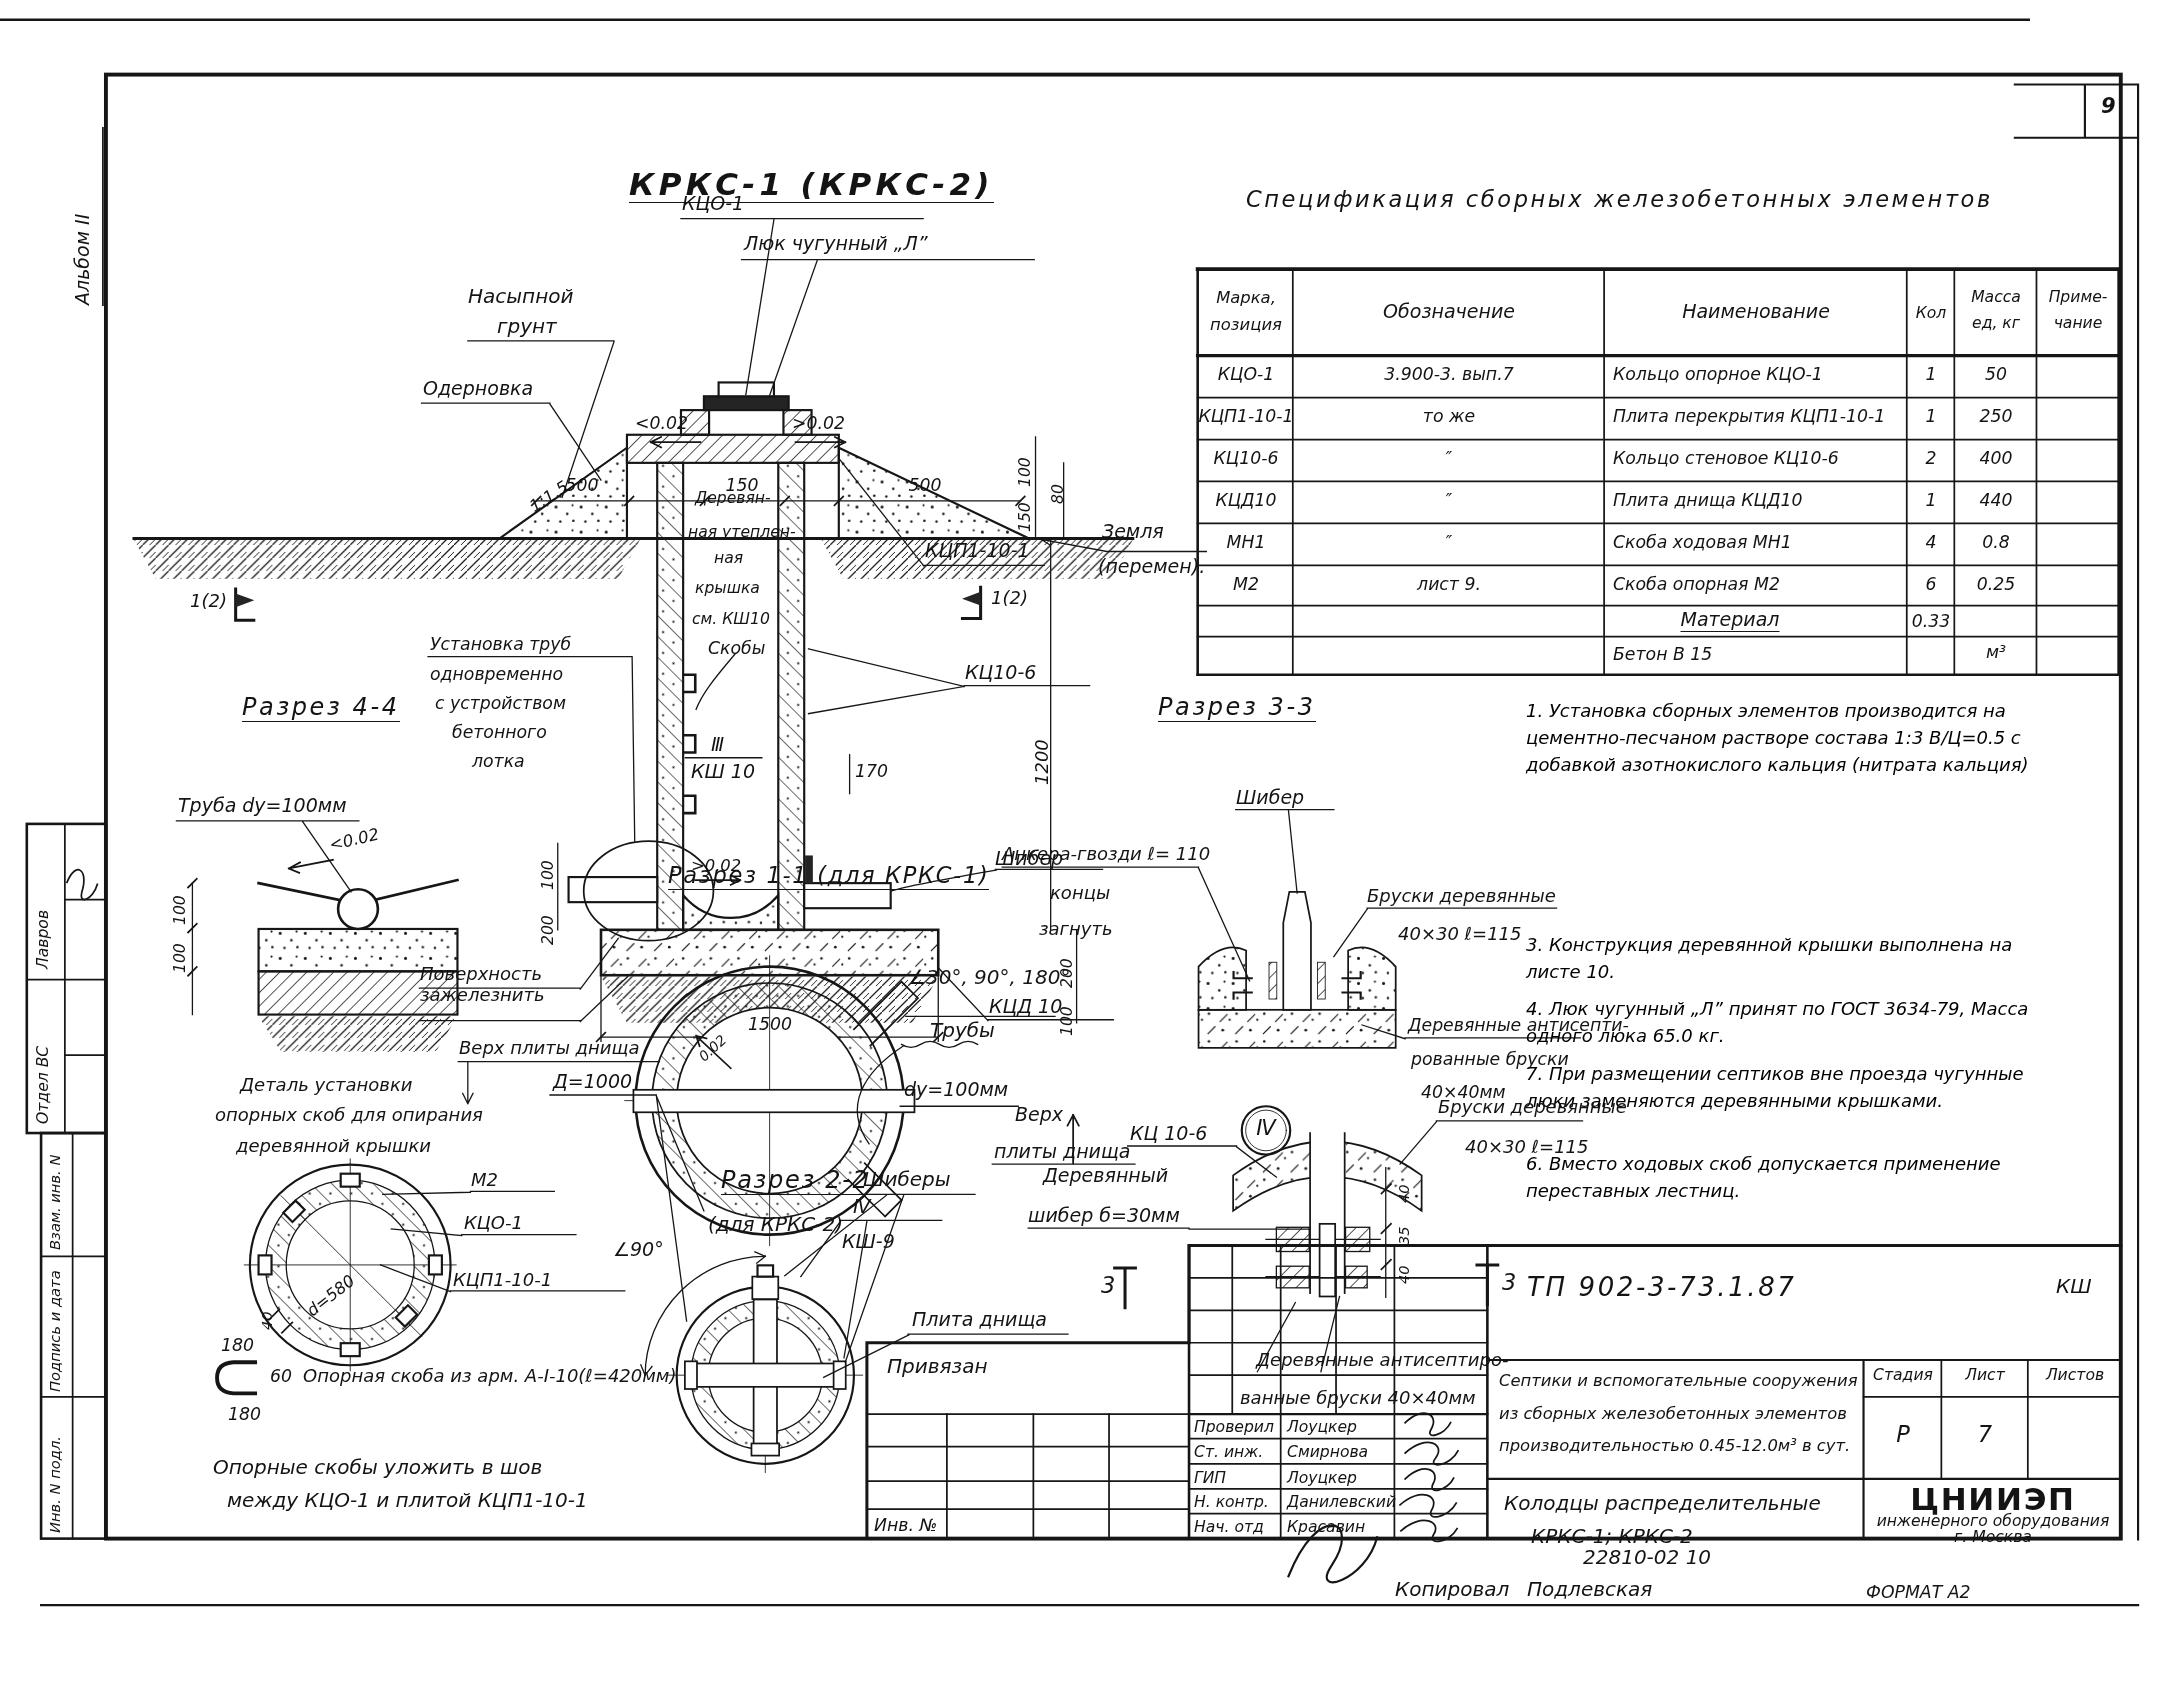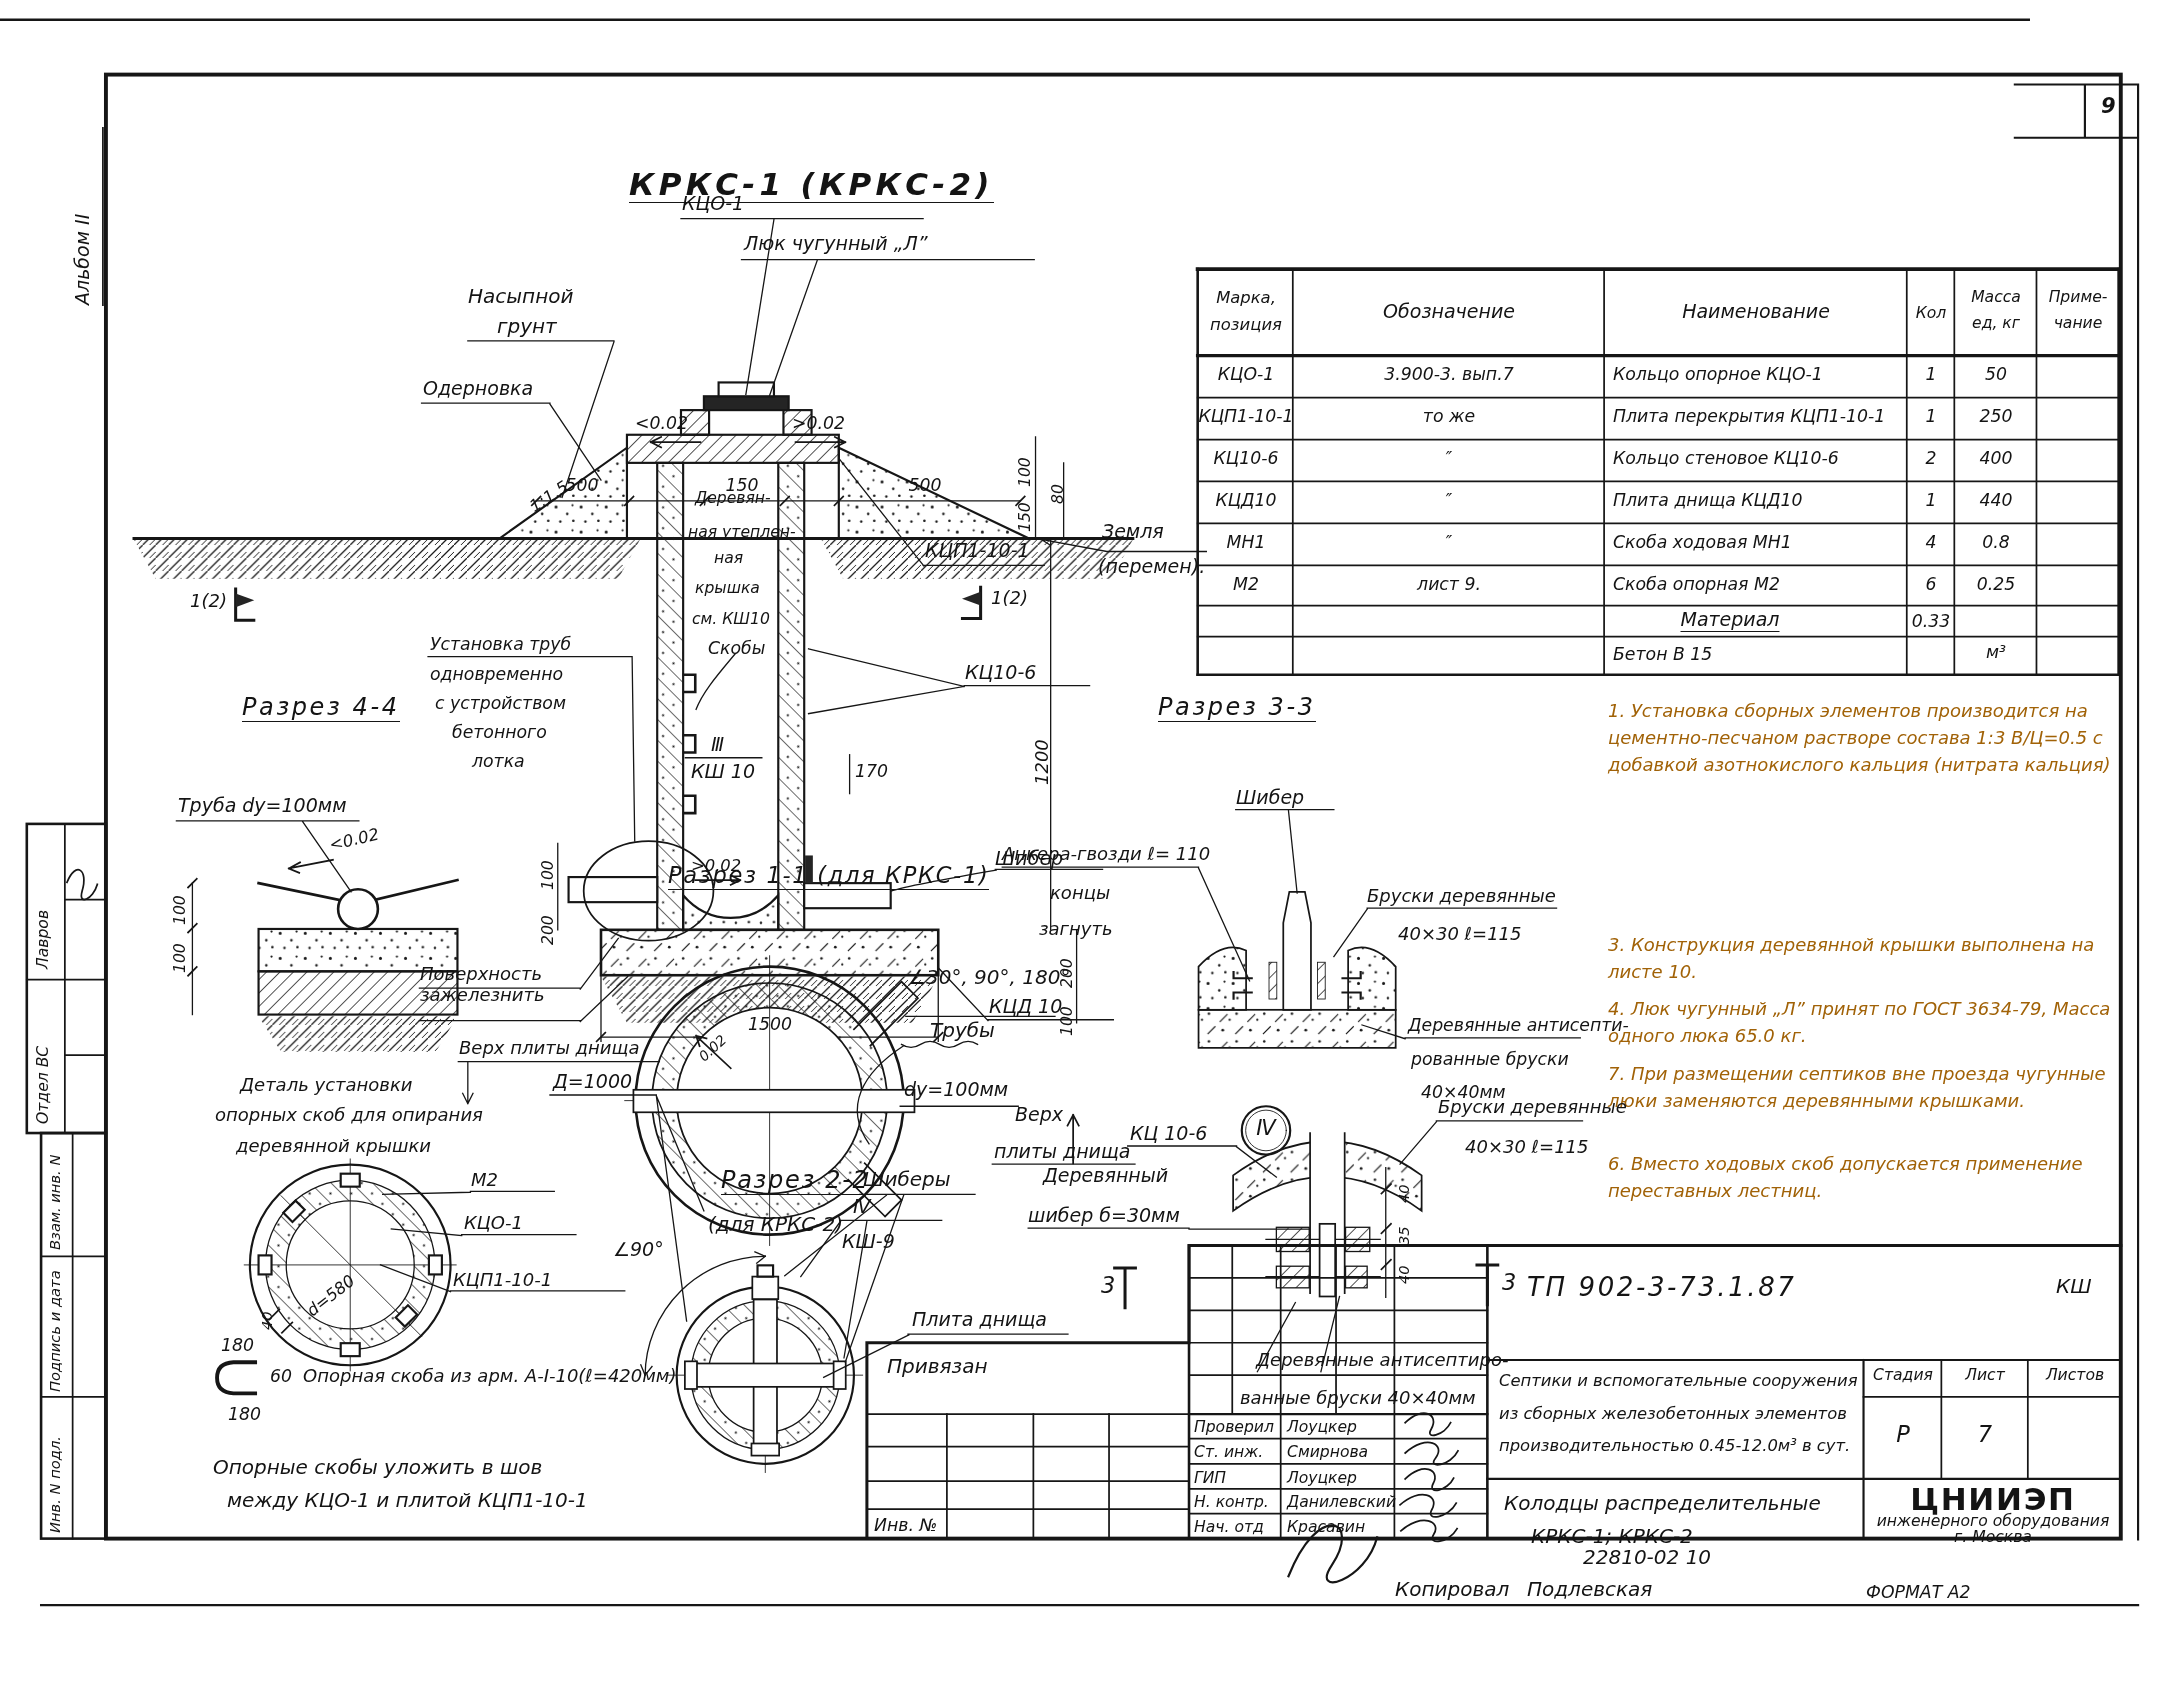--- a/index.html
+++ b/index.html
@@ -6,22 +6,22 @@
   .sheet{position:relative;width:2161px;height:1704px;background:#ffffff;overflow:hidden;
          font-family:"DejaVu Sans",sans-serif;color:#141414;}
   svg.lw{position:absolute;left:0;top:0;width:2161px;height:1704px;}
   .lbl{position:absolute;font-style:italic;white-space:nowrap;line-height:1.04;color:#141414;}
   .u{border-bottom:1.7px solid #161616;padding-bottom:1.3px;}
   .cc{transform:translateX(-50%);}
   .vrt{transform:rotate(-90deg);transform-origin:0 0;}
   .b{font-weight:bold;}.s34{font-size:14.7px}.s36{font-size:15.6px}.s38{font-size:16.4px}
   .s40{font-size:17.3px}.s42{font-size:18px}.s44{font-size:19px}.s46{font-size:20px}
   .s48{font-size:21px}.s52{font-size:22.5px}.s56{font-size:24px}.s60{font-size:26px}.s72{font-size:31px}
-  .note{position:absolute;left:1608px;width:541px;font-style:italic;font-size:18px;
-        line-height:1.5;color:#a16207;}
+  .note{position:absolute;left:1526px;width:541px;font-style:italic;font-size:18px;
+        line-height:1.5;color:#000000;}
 </style>
 </head>
 <body>
 
 <div class="sheet">
 
 <svg class="lw" viewBox="0 0 4998 3940" stroke="#161616" fill="none" stroke-linecap="square">
   <defs>
     <pattern id="dots" width="58" height="58" patternUnits="userSpaceOnUse">
       <circle cx="10" cy="12" r="3.4" fill="#1a1a1a" stroke="none"></circle>
@@ -270,20 +270,21 @@
 <div class="lbl s40" style="left:1866px;top:1583px;">ФОРМАТ А2</div>
 
 <div class="lbl s36 vrt" style="left:35px;top:969px;">Лавров</div>
 <div class="lbl s36 vrt" style="left:35px;top:1124px;">Отдел ВС</div>
 <div class="lbl s34 vrt" style="left:47px;top:1250px;">Взам. инв. N</div>
 <div class="lbl s34 vrt" style="left:47px;top:1392px;">Подпись и дата</div>
 <div class="lbl s34 vrt" style="left:47px;top:1533px;">Инв. N подл.</div>
 
 <div class="lbl s72 b u" style="left:629px;top:168px;letter-spacing:4.3px;">КРКС-1 (КРКС-2)</div>
 
+<div class="lbl s52" style="left:1246px;top:188px;letter-spacing:2.6px;">Спецификация сборных железобетонных элементов</div>
 <div class="lbl s38 cc" style="left:1246px;top:289px;">Марка,</div>
 <div class="lbl s38 cc" style="left:1246px;top:316px;">позиция</div>
 <div class="lbl s44 cc" style="left:1449px;top:302px;">Обозначение</div>
 <div class="lbl s44 cc" style="left:1756px;top:302px;">Наименование</div>
 <div class="lbl s36 cc" style="left:1931px;top:305px;">Кол</div>
 <div class="lbl s36 cc" style="left:1996px;top:289px;">Масса</div>
 <div class="lbl s36 cc" style="left:1996px;top:315px;">ед, кг</div>
 <div class="lbl s36 cc" style="left:2078px;top:289px;">Приме-</div>
 <div class="lbl s36 cc" style="left:2078px;top:315px;">чание</div>
 

